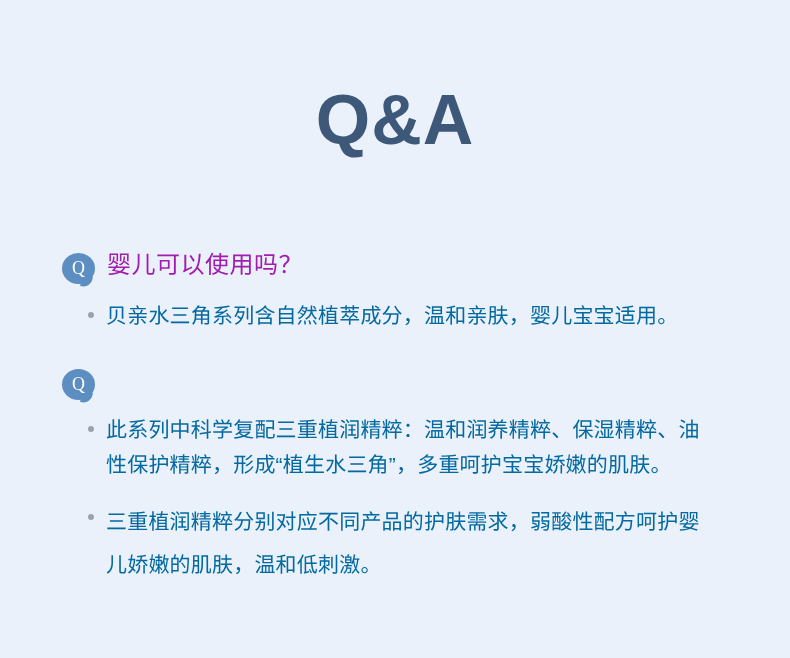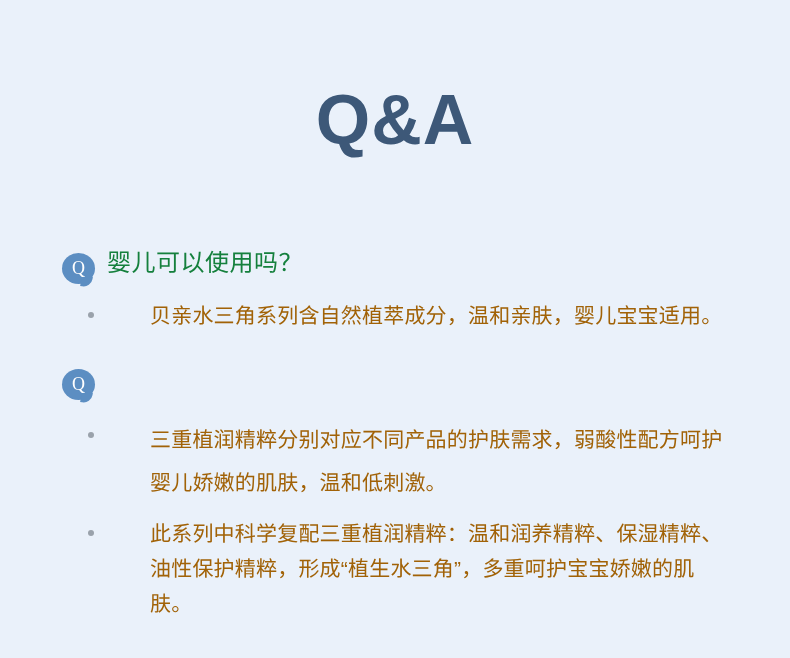--- a/index.html
+++ b/index.html
@@ -94,26 +94,26 @@
     line-height: 31px;
     text-align: center;
     color: #ffffff;
     font-size: 18px;
     font-weight: normal;
     font-family: "Liberation Serif", "DejaVu Serif", serif;
     z-index: 2;
   }
 
   .question-text {
-    color: #15803d;
+    color: #a21caf;
     font-size: 24px;
     line-height: 32px;
     font-weight: normal;
     letter-spacing: 0.5px;
-    font-family: Liberation Mono, monospace;
+    font-family: Liberation Serif, serif;
   }
 
   
   .answer-list {
     margin: 0;
     padding: 0;
     list-style: none;
   }
   .answer-item {
     display: flex;
@@ -127,27 +127,26 @@
   .bullet-dot {
     flex: 0 0 auto;
     width: 6px;
     height: 6px;
     border-radius: 50%;
     background: #9aa2ab;
     margin-top: 14px;
     margin-right: 12px;
   }
   .answer-text {
-    color: #a16207;
+    color: #0369a1;
     font-size: 21px;
     line-height: 35px;
     letter-spacing: 0.2px;
     font-family: "Liberation Sans", "DejaVu Sans", sans-serif;
     max-width: 600px;
-    margin-left: 44px;
   }
   .answer-text.airy { line-height: 43px; }
 </style>
 </head>
 <body>
 
 <div class="page">
 
   <div class="title-wrap">
     <h1 class="page-title">Q&amp;A</h1>
@@ -174,26 +173,26 @@
 
     <li class="qa-block block-2">
       <div class="question-row">
         <span class="q-badge">
           <span class="bubble"></span>
           <span class="tail"></span>
           <span class="q-letter">Q</span>
         </span>
       </div>
       <ul class="answer-list">
+        <li class="answer-item tight">
+          <span class="bullet-dot"></span>
+          <span class="answer-text">此系列中科学复配三重植润精粹：温和润养精粹、保湿精粹、油性保护精粹，形成“植生水三角”，多重呵护宝宝娇嫩的肌肤。</span>
+        </li>
         <li class="answer-item loose">
           <span class="bullet-dot"></span>
           <span class="answer-text airy">三重植润精粹分别对应不同产品的护肤需求，弱酸性配方呵护婴儿娇嫩的肌肤，温和低刺激。</span>
-        </li>
-        <li class="answer-item tight">
-          <span class="bullet-dot"></span>
-          <span class="answer-text">此系列中科学复配三重植润精粹：温和润养精粹、保湿精粹、油性保护精粹，形成“植生水三角”，多重呵护宝宝娇嫩的肌肤。</span>
         </li>
       </ul>
     </li>
 
   </ul>
 
 </div>
 
 </body></html>

